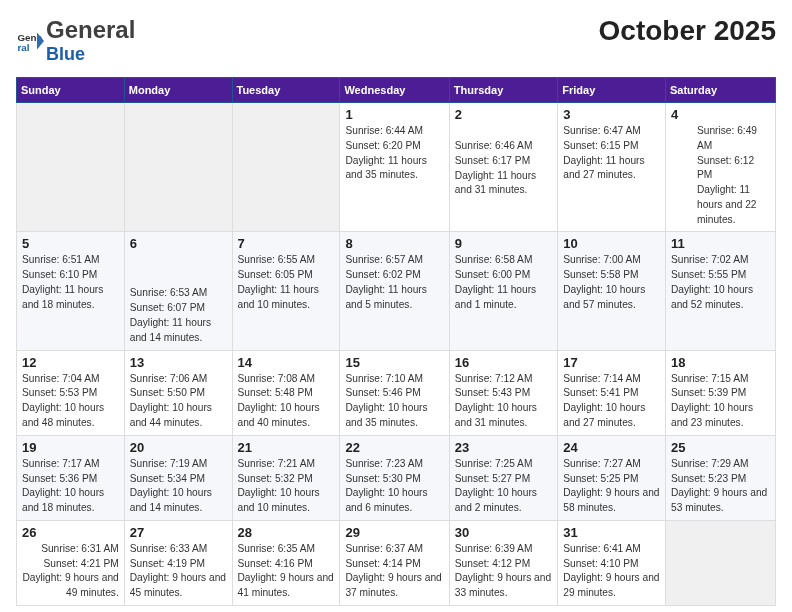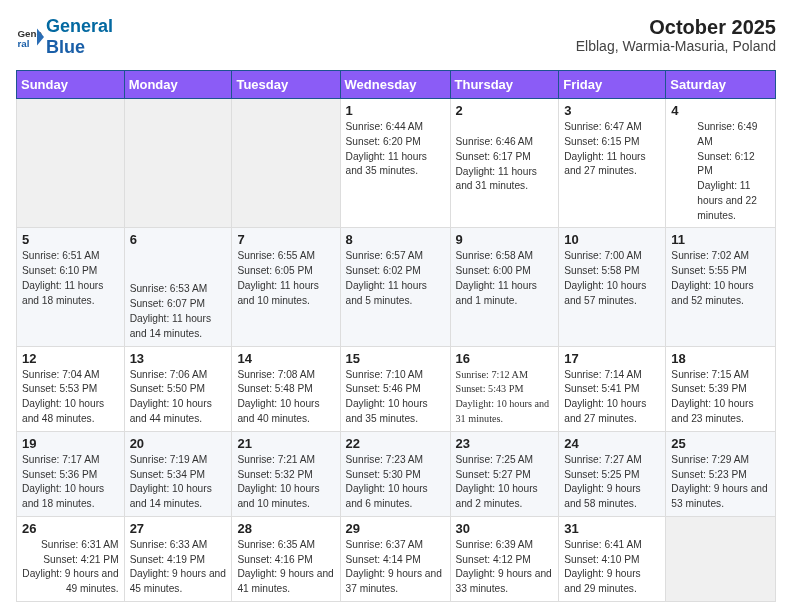--- a/index.html
+++ b/index.html
@@ -22,38 +22,38 @@
     }
     .logo-icon {
       width: 28px;
       height: 28px;
       margin-right: 2px;
     }
     .title-area {
       text-align: right;
     }
     .month-title {
-      font-size: 20px;
+      font-size: 28px;
       font-weight: bold;
       color: #222;
       line-height: 1.1;
     }
     .location-subtitle {
       font-size: 14px;
       color: #444;
     }
     .calendar-table {
       width: 100%;
       border-collapse: collapse;
       border: 1px solid #ccc;
     }
     .calendar-table th {
-      background-color: #8b5cf6;
+      background-color: #4c1d95;
       color: #fff;
-      font-size: 13px;
+      font-size: 11px;
       font-weight: bold;
       padding: 6px 4px;
       text-align: left;
       border: 1px solid #1e5490;
     }
     .calendar-table td {
       vertical-align: top;
       padding: 4px 5px;
       font-size: 10.5px;
       color: #333;
@@ -85,27 +85,26 @@
 <body>
 
 <div class="header">
   <div class="logo">
     <svg class="logo-icon" viewBox="0 0 40 40" xmlns="http://www.w3.org/2000/svg">
       <text x="2" y="20" font-size="14" font-weight="bold" fill="#333">Gene</text>
       <text x="2" y="34" font-size="14" font-weight="bold" fill="#1a5fa8">ral</text>
       <polygon points="30,8 40,20 30,32" fill="#2a6db5"></polygon>
     </svg>
     <div>
-      <span style="font-size:18px;font-weight:bold;color:#0369a1;">General</span><br>
+      <span style="font-size:24px;font-weight:bold;color:#404040;">General</span><br>
       <span style="font-size:18px;font-weight:bold;color:#1a5fa8;">Blue</span>
     </div>
   </div>
   <div class="title-area">
     <div class="month-title">October 2025</div>
-    <div class="location-subtitle">Elblag, Warmia-Masuria, Poland</div>
   </div>
 </div>
 
 <table class="calendar-table">
   <thead>
     <tr>
     <th>Sunday</th>
         <th>Monday</th>
         <th>Tuesday</th>
         <th>Wednesday</th>
@@ -208,21 +207,21 @@
 Daylight: 10 hours and 40 minutes.</div>
         </td>
         <td>
           <span class="day-number">15</span>
           <div class="day-info" style="white-space: pre-line;">Sunrise: 7:10 AM
 Sunset: 5:46 PM
 Daylight: 10 hours and 35 minutes.</div>
         </td>
         <td>
           <span class="day-number">16</span>
-          <div class="day-info" style="white-space: pre-line; font-family: Liberation Serif, serif;">Sunrise: 7:12 AM
+          <div class="day-info" style="white-space: pre-line;">Sunrise: 7:12 AM
 Sunset: 5:43 PM
 Daylight: 10 hours and 31 minutes.</div>
         </td>
         <td>
           <span class="day-number">17</span>
           <div class="day-info" style="white-space: pre-line;">Sunrise: 7:14 AM
 Sunset: 5:41 PM
 Daylight: 10 hours and 27 minutes.</div>
         </td>
         <td>

